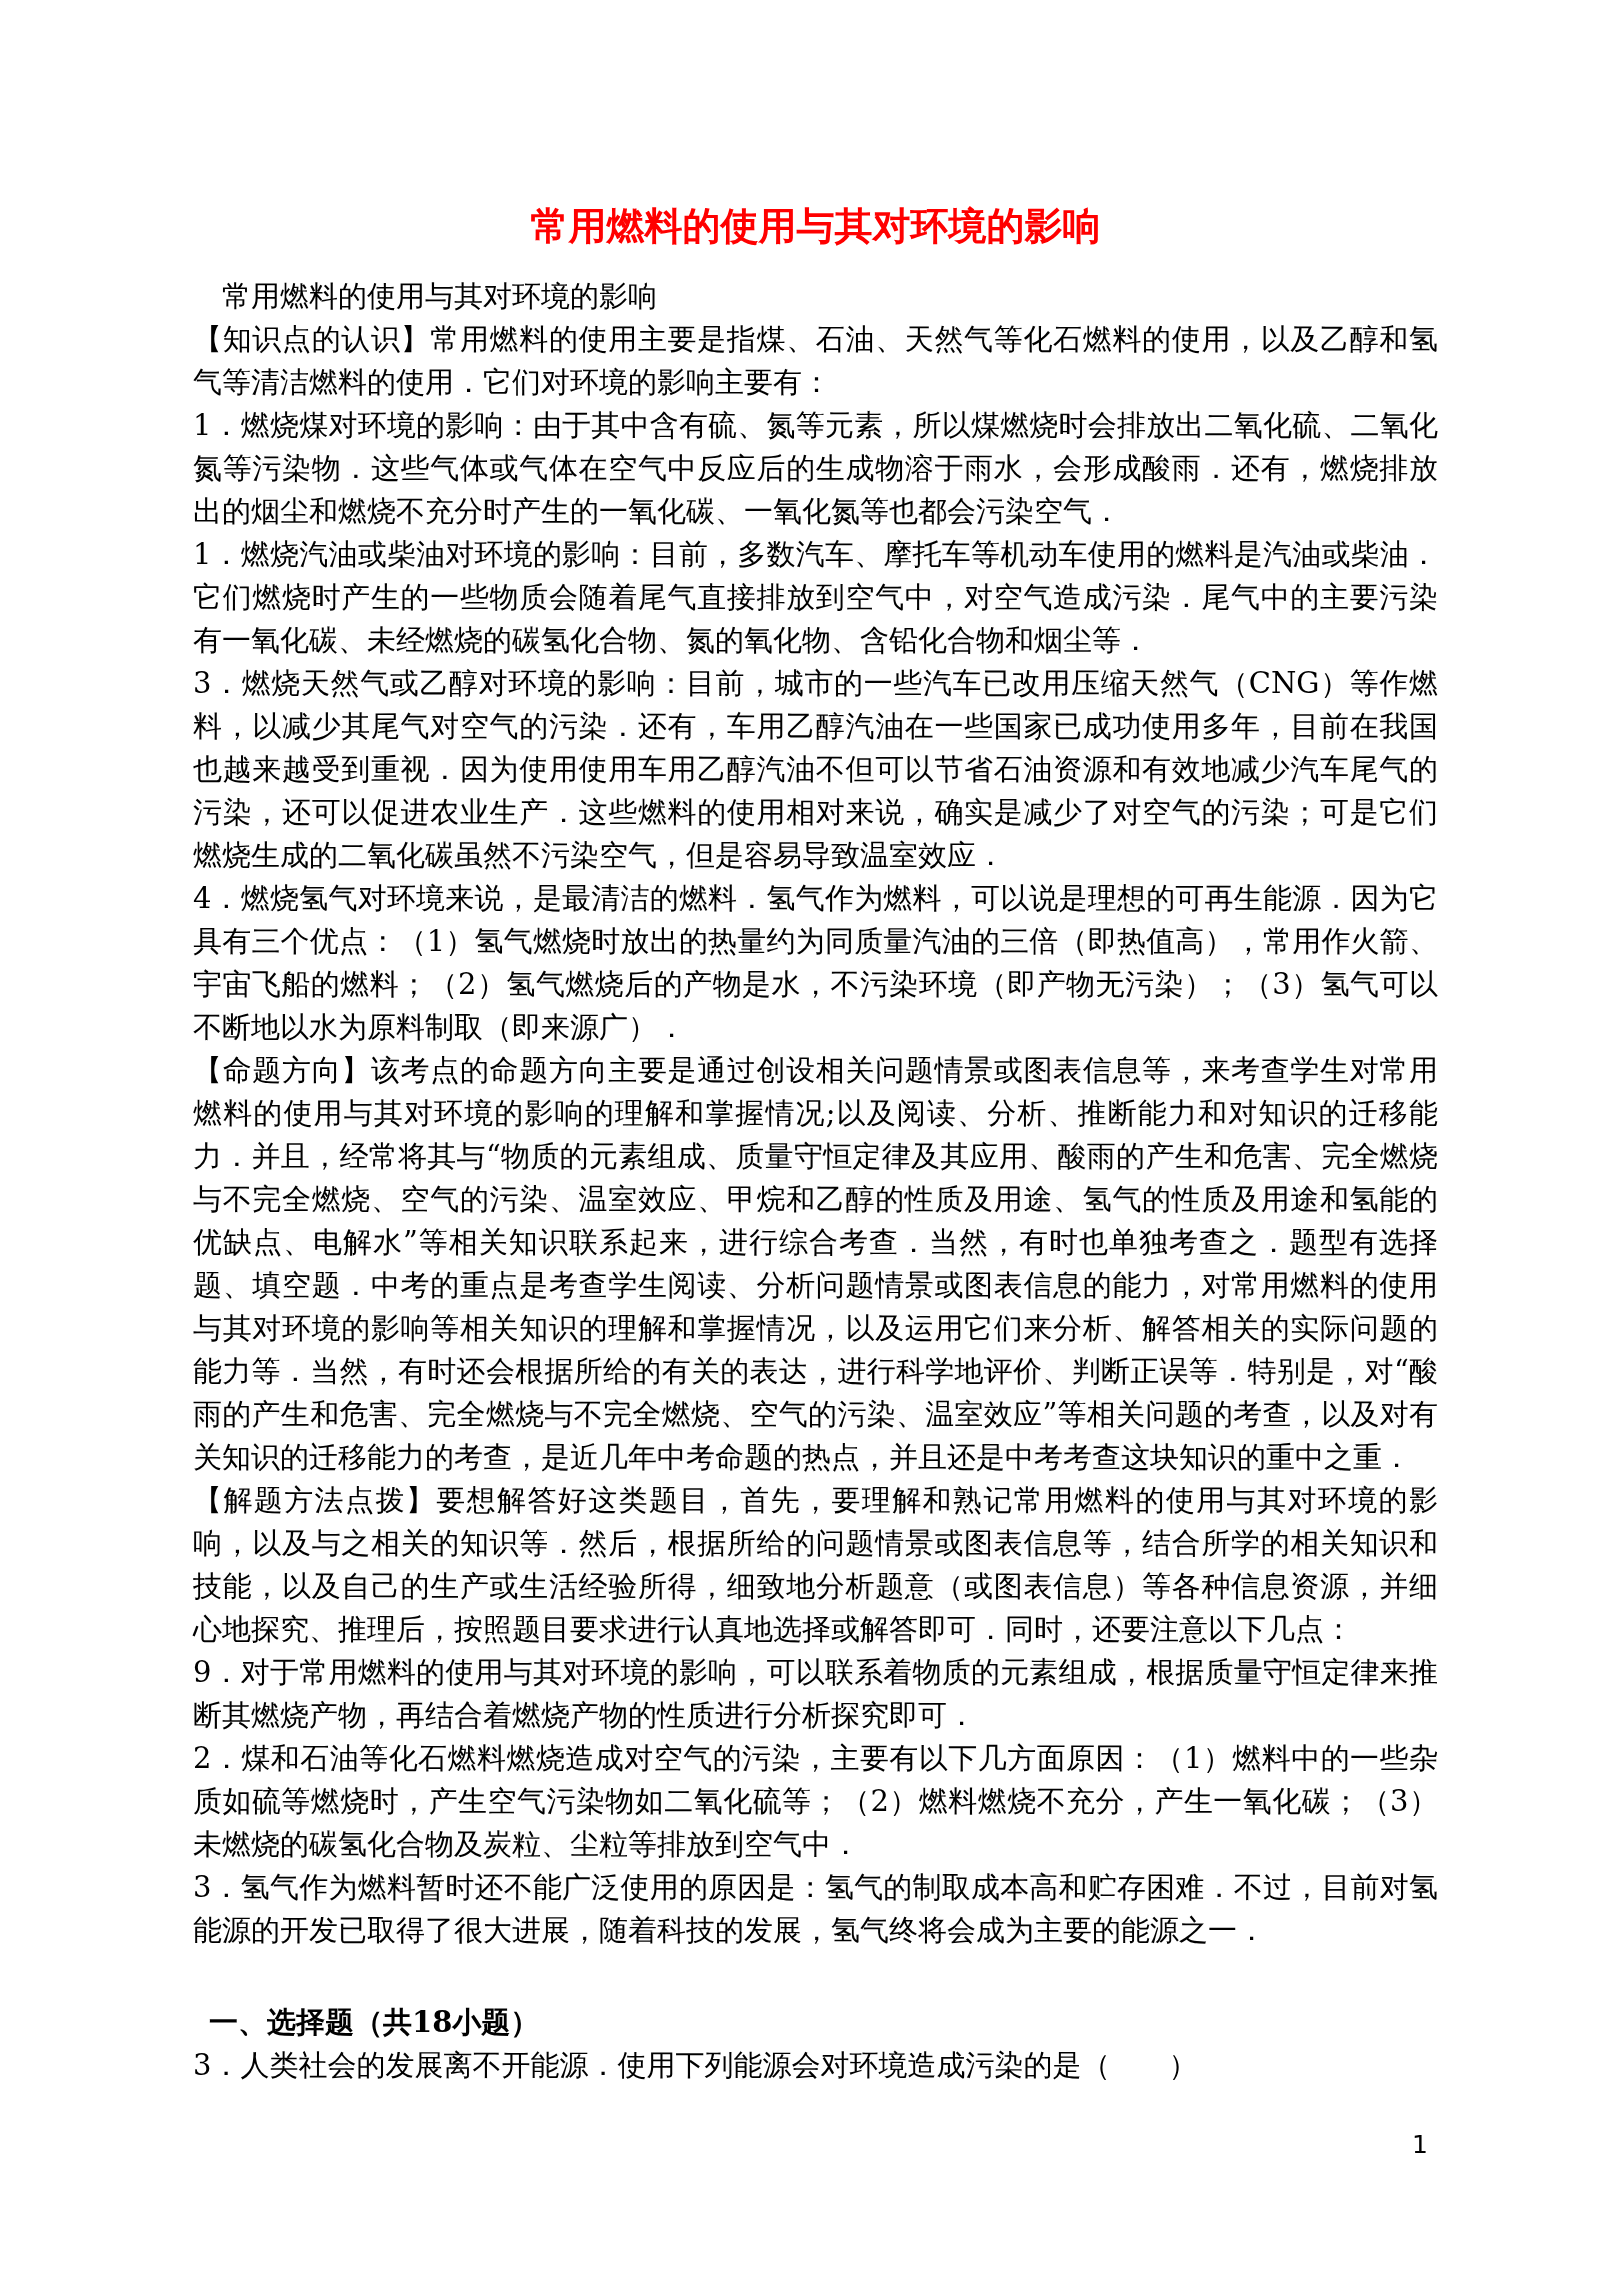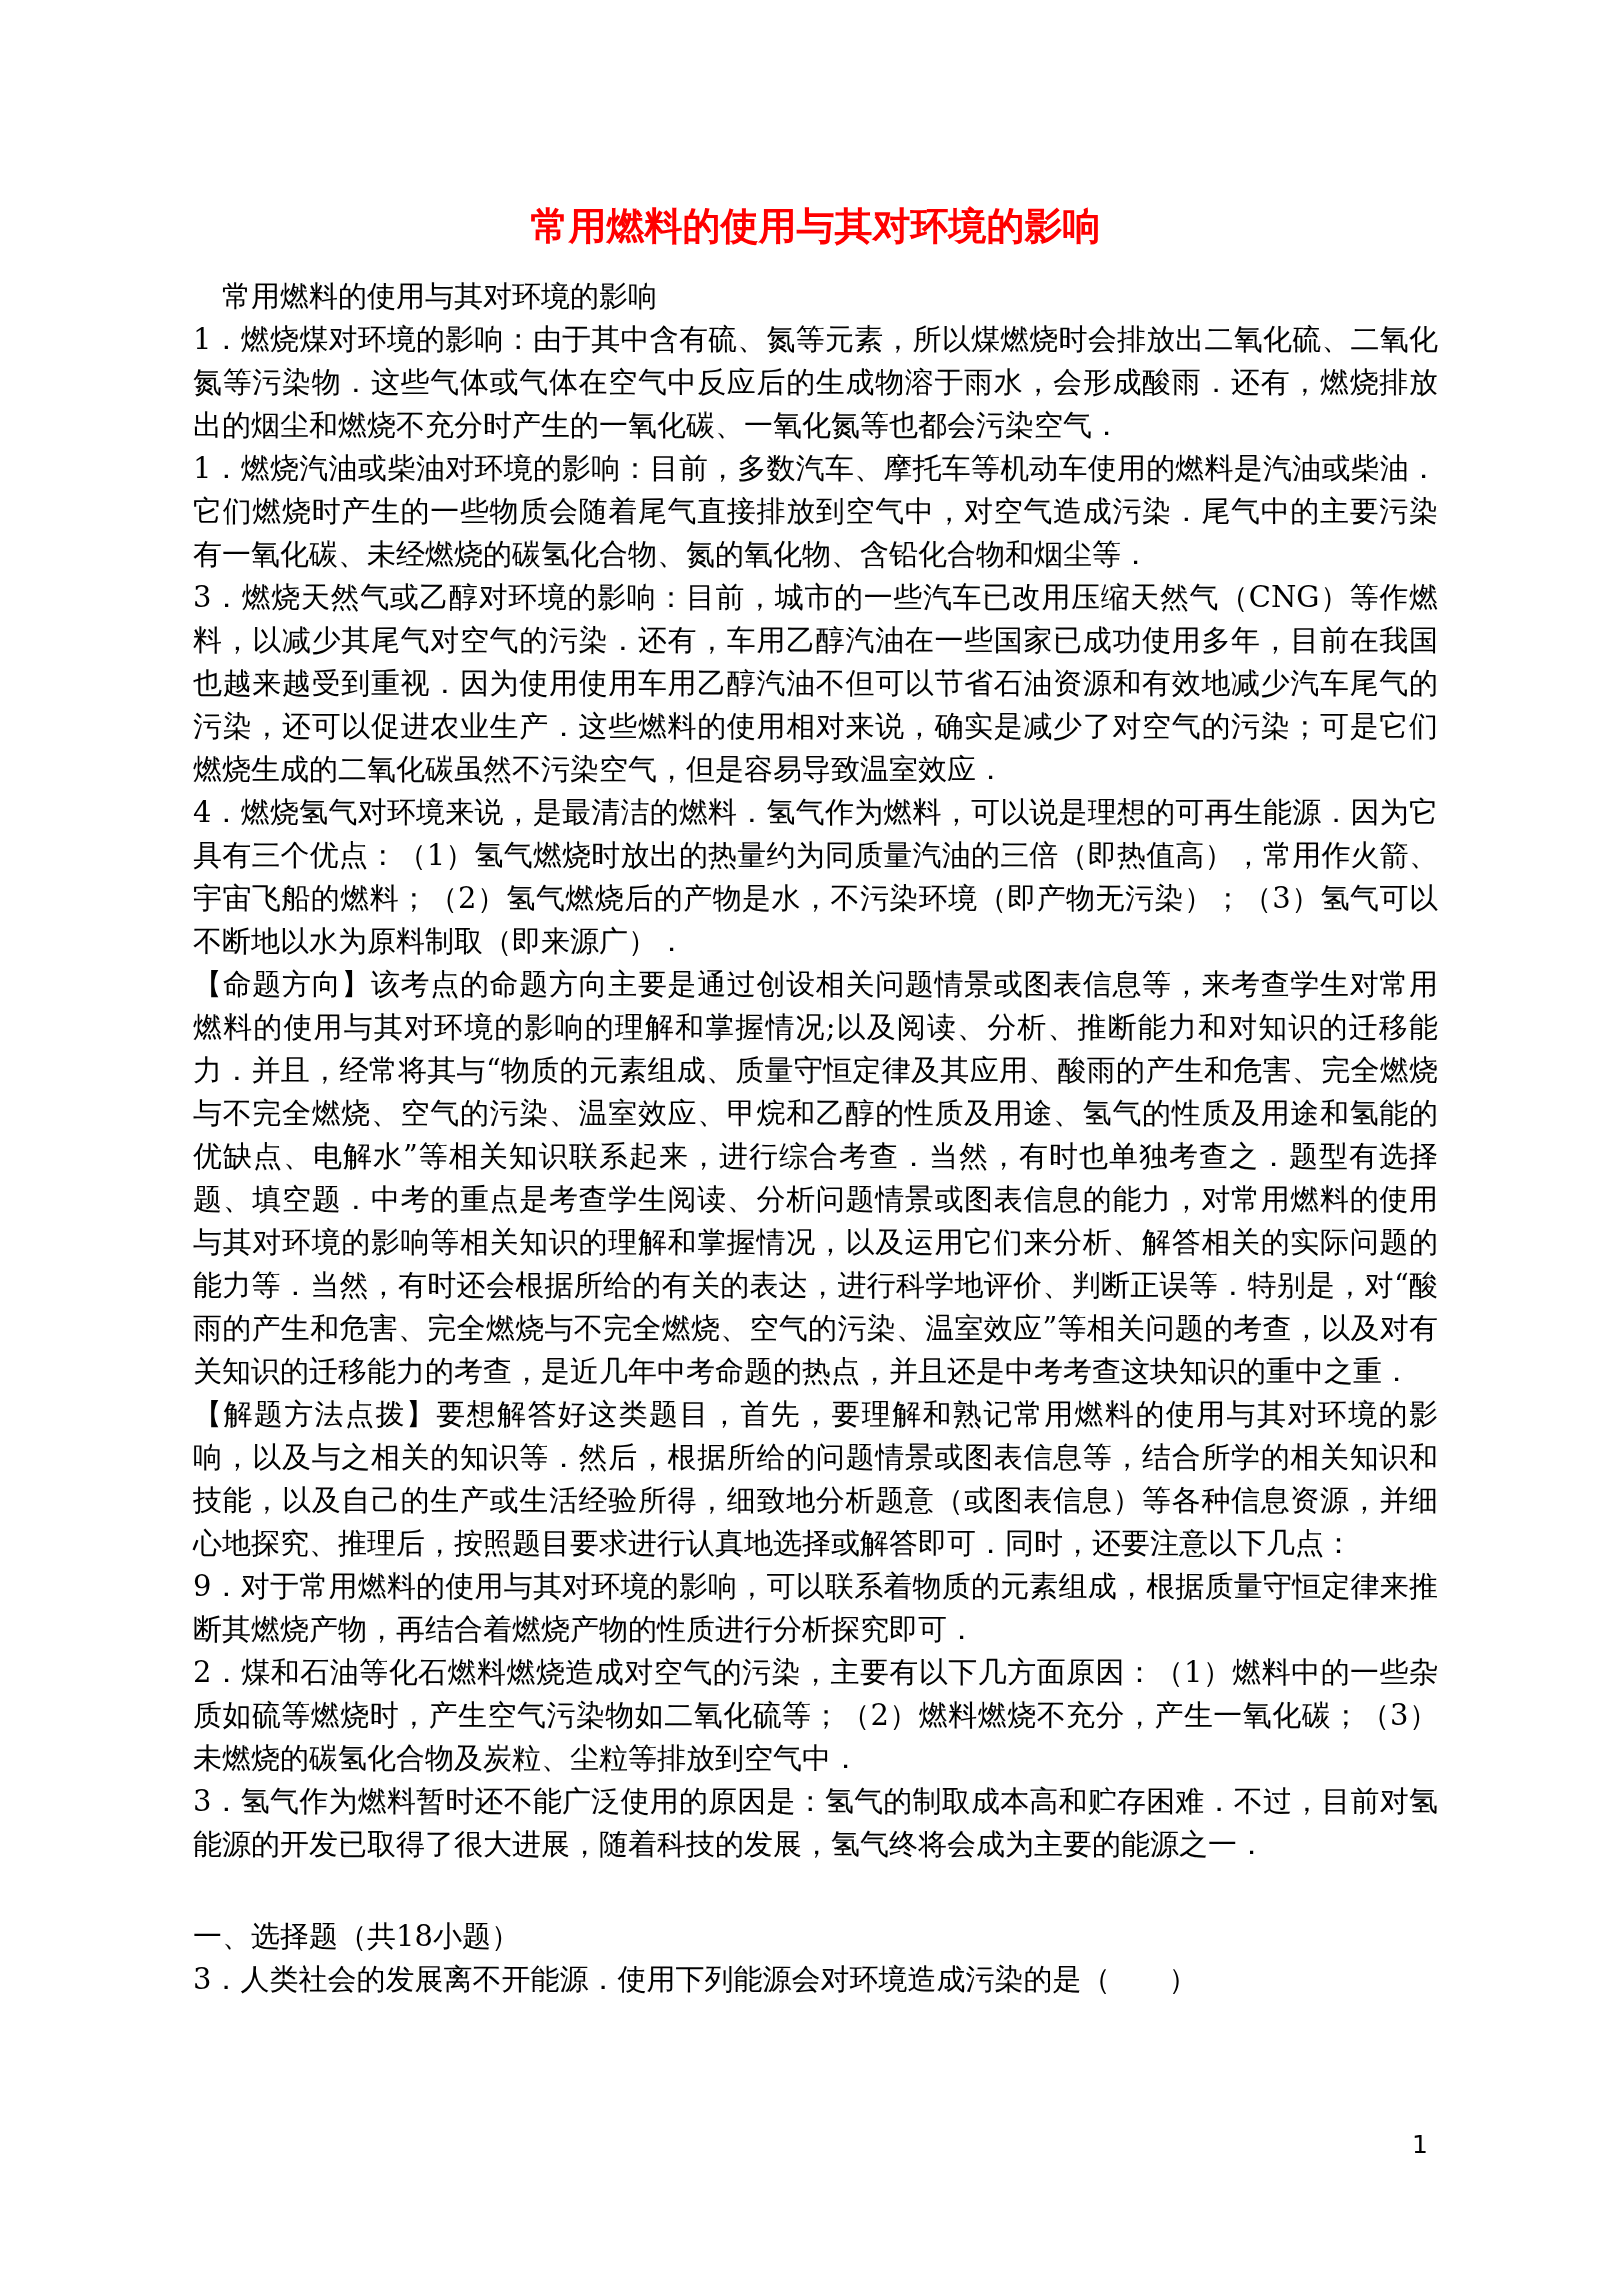--- a/index.html
+++ b/index.html
@@ -33,23 +33,24 @@
     text-align: justify;
     text-justify: inter-ideograph;
     word-break: break-all;
     letter-spacing: 0;
   }
   .subtitle {
     text-indent: 29px;
   }
   .section-heading {
     margin-top: 49px;
-    font-weight: normal;
+    font-weight: bold;
     font-size: 29px;
     line-height: 43px;
+    margin-left: 16px;
   }
   .question-par {
     margin: 0;
   }
   .page-number {
     position: absolute;
     top: 2132px;
     right: 195px;
     font-family: "DejaVu Sans", "Liberation Sans", sans-serif;
     font-size: 25px;
@@ -59,20 +60,21 @@
 </style>
 </head>
 <body>
 
 <div class="page">
 
   <h1 class="doc-title" style="color: rgb(255, 0, 0);">常用燃料的使用与其对环境的影响</h1>
 
   <p class="body-par subtitle">常用燃料的使用与其对环境的影响</p>
 
+  <p class="body-par">【知识点的认识】常用燃料的使用主要是指煤、石油、天然气等化石燃料的使用，以及乙醇和氢气等清洁燃料的使用．它们对环境的影响主要有：</p>
 
   <p class="body-par">1．燃烧煤对环境的影响：由于其中含有硫、氮等元素，所以煤燃烧时会排放出二氧化硫、二氧化氮等污染物．这些气体或气体在空气中反应后的生成物溶于雨水，会形成酸雨．还有，燃烧排放出的烟尘和燃烧不充分时产生的一氧化碳、一氧化氮等也都会污染空气．</p>
 
   <p class="body-par">1．燃烧汽油或柴油对环境的影响：目前，多数汽车、摩托车等机动车使用的燃料是汽油或柴油．它们燃烧时产生的一些物质会随着尾气直接排放到空气中，对空气造成污染．尾气中的主要污染有一氧化碳、未经燃烧的碳氢化合物、氮的氧化物、含铅化合物和烟尘等．</p>
 
   <p class="body-par">3．燃烧天然气或乙醇对环境的影响：目前，城市的一些汽车已改用压缩天然气（CNG）等作燃料，以减少其尾气对空气的污染．还有，车用乙醇汽油在一些国家已成功使用多年，目前在我国也越来越受到重视．因为使用使用车用乙醇汽油不但可以节省石油资源和有效地减少汽车尾气的污染，还可以促进农业生产．这些燃料的使用相对来说，确实是减少了对空气的污染；可是它们燃烧生成的二氧化碳虽然不污染空气，但是容易导致温室效应．</p>
 
   <p class="body-par">4．燃烧氢气对环境来说，是最清洁的燃料．氢气作为燃料，可以说是理想的可再生能源．因为它具有三个优点：（1）氢气燃烧时放出的热量约为同质量汽油的三倍（即热值高），常用作火箭、宇宙飞船的燃料；（2）氢气燃烧后的产物是水，不污染环境（即产物无污染）；（3）氢气可以不断地以水为原料制取（即来源广）．</p>
 
   <p class="body-par">【命题方向】该考点的命题方向主要是通过创设相关问题情景或图表信息等，来考查学生对常用燃料的使用与其对环境的影响的理解和掌握情况;以及阅读、分析、推断能力和对知识的迁移能力．并且，经常将其与“物质的元素组成、质量守恒定律及其应用、酸雨的产生和危害、完全燃烧与不完全燃烧、空气的污染、温室效应、甲烷和乙醇的性质及用途、氢气的性质及用途和氢能的优缺点、电解水”等相关知识联系起来，进行综合考查．当然，有时也单独考查之．题型有选择题、填空题．中考的重点是考查学生阅读、分析问题情景或图表信息的能力，对常用燃料的使用与其对环境的影响等相关知识的理解和掌握情况，以及运用它们来分析、解答相关的实际问题的能力等．当然，有时还会根据所给的有关的表达，进行科学地评价、判断正误等．特别是，对“酸雨的产生和危害、完全燃烧与不完全燃烧、空气的污染、温室效应”等相关问题的考查，以及对有关知识的迁移能力的考查，是近几年中考命题的热点，并且还是中考考查这块知识的重中之重．</p>

